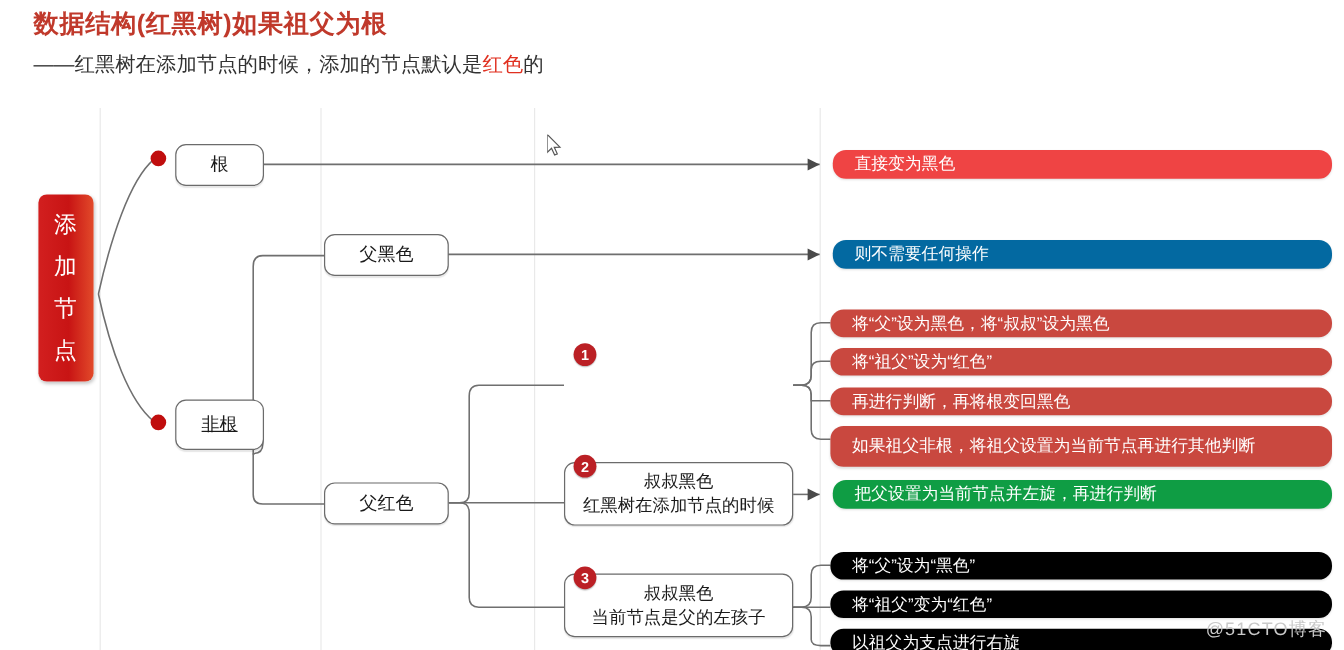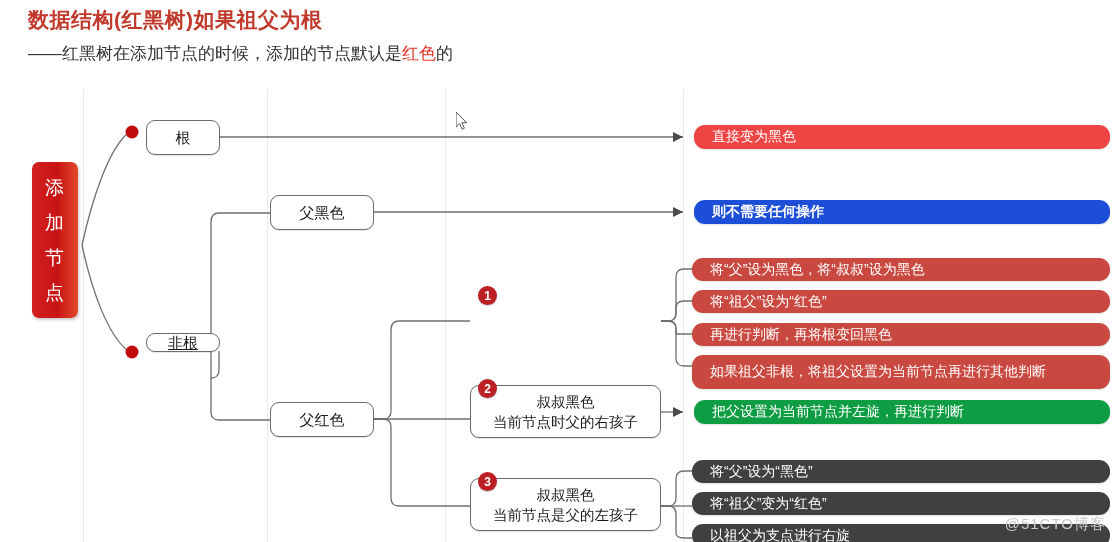--- a/index.html
+++ b/index.html
@@ -112,24 +112,24 @@
     color: #ffffff;
     font-size: 14px;
     display: flex;
     align-items: center;
     padding-left: 18px;
     white-space: nowrap;
     z-index: 3;
     box-shadow: 0 1px 2px rgba(0,0,0,0.12);
   }
   .bar.blue  { background: #ef4444; font-family: Liberation Serif, serif; }
-  .bar.orange{ background: #1d4ed8; font-weight: bold; }
+  .bar.orange{ background: #0369a1; }
   .bar.red   { background: #c9483f; }
   .bar.green { background: #0f9d44; text-align: right; }
-  .bar.gray  { background: #404040; }
+  .bar.gray  { background: #000000; }
 
   
   #wires {
     position: absolute;
     left: 0; top: 0;
     width: 1120px; height: 542px;
     z-index: 1;
     pointer-events: none;
   }
 
@@ -205,37 +205,37 @@
     <span>添</span>
     <span>加</span>
     <span>节</span>
     <span>点</span>
   </div>
 
   <div class="node" style="left:146px; top:120px; width:74px; height:35px;">
     <span>根</span>
   </div>
 
-  <div class="node" style="left:146px; top:333px; width:74px; height:19px;text-decoration:underline;">
+  <div class="node" style="left:146px; top:333px; width:74px; height:42px;text-decoration:underline;">
     <span>非根</span>
   </div>
 
   <div class="node" style="left:270px; top:195px; width:104px; height:35px;">
     <span>父黑色</span>
   </div>
 
   <div class="node" style="left:270px; top:402px; width:104px; height:35px;">
     <span>父红色</span>
   </div>
 
   <div class="badge" style="left:478px; top:286px;">1</div>
 
   <div class="node two-line" style="left:470px; top:385px; width:191px; height:53px; flex-direction:column;">
     <span>叔叔黑色</span>
-    <span>当前节点时父的右孩子</span>
+    <span>红黑树在添加节点的时候</span>
   </div>
   <div class="badge" style="left:478px; top:379px;">2</div>
 
   <div class="node two-line" style="left:470px; top:478px; width:191px; height:53px; flex-direction:column;">
     <span>叔叔黑色</span>
     <span>当前节点是父的左孩子</span>
   </div>
   <div class="badge" style="left:478px; top:472px;">3</div>
 
   <div class="bar blue" style="left:694px; top:125px; width:416px; height:24px;">

